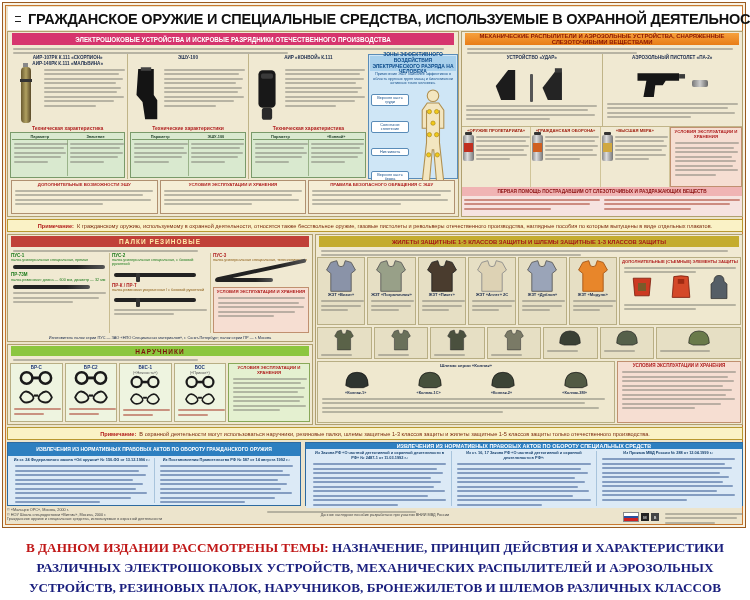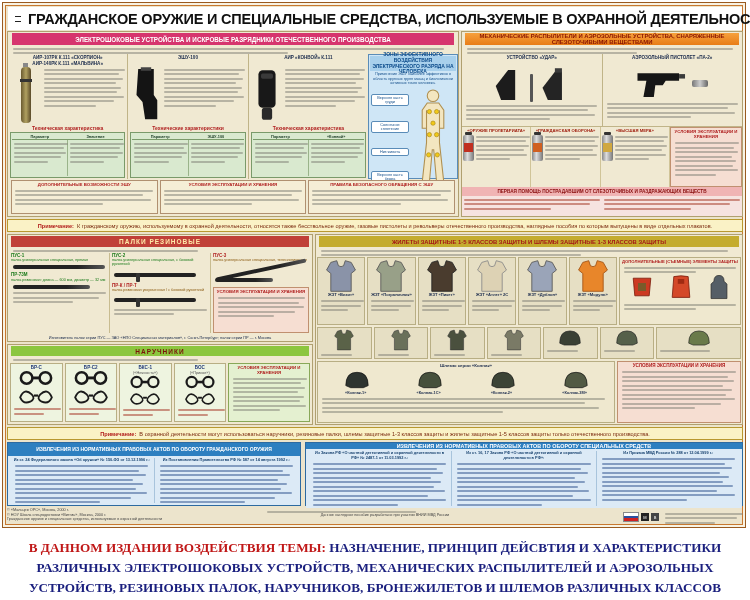--- a/index.html
+++ b/index.html
@@ -865,17 +865,17 @@
             <div class="tl" style="width: 97%;"></div>
             <div class="tl" style="width: 90%;"></div>
             <div class="tl" style="width: 62%;"></div>
           </div>
     </div>
   </div>
 
 </div>
 
 <div class="abs summary">
-  <span class="r">В ДАННОМ ИЗДАНИИ ВОЗДЕЙСТВИЯ ТЕМЫ:</span>
+  <span class="r">В ДАННОМ ИЗДАНИИ РАССМОТРЕНЫ ТЕМЫ:</span>
   <span class="b">НАЗНАЧЕНИЕ, ПРИНЦИП ДЕЙСВТИЯ И ХАРАКТЕРИСТИКИ РАЗЛИЧНЫХ ЭЛЕКТРОШОКОВЫХ УСТРОЙСТВ, МЕХАНИЧЕСКИХ РАСПЫЛИТЕЛЕЙ И АЭРОЗОЛЬНЫХ УСТРОЙСТВ, РЕЗИНОВЫХ ПАЛОК, НАРУЧНИКОВ, БРОНЕЖИЛЕТОВ И ШЛЕМОВ РАЗЛИЧНЫХ КЛАССОВ ЗАЩИТЫ. ПРАВОВОЙ БЛОК...</span>
 </div>
 
 </div>
 
 </body></html>

